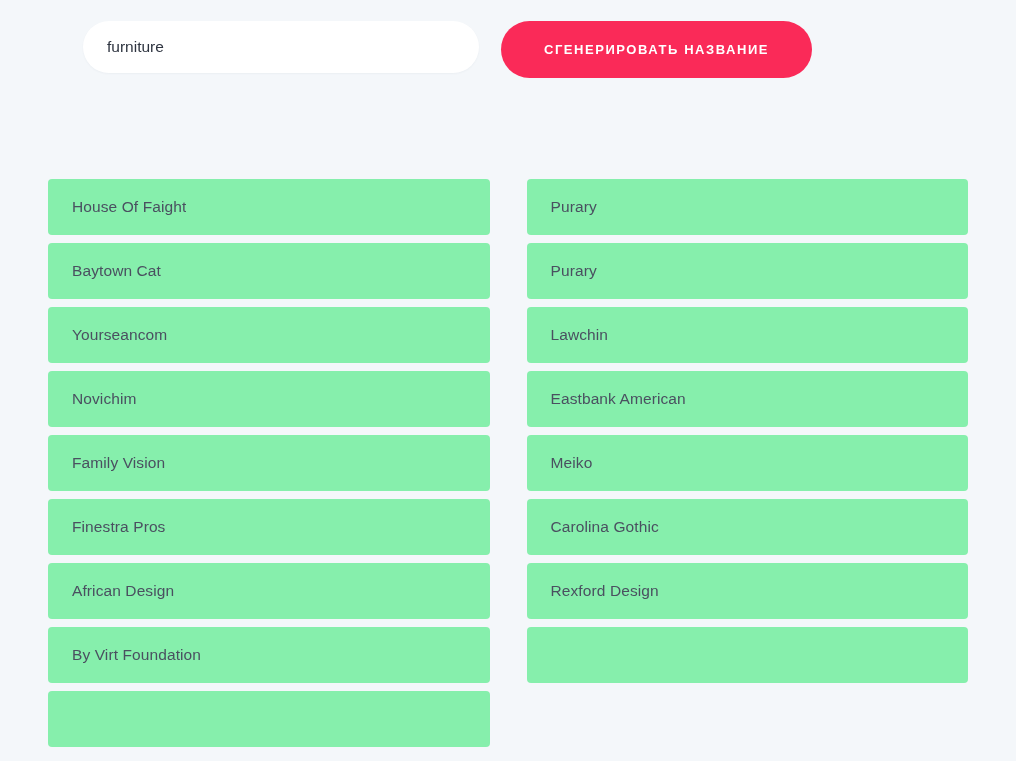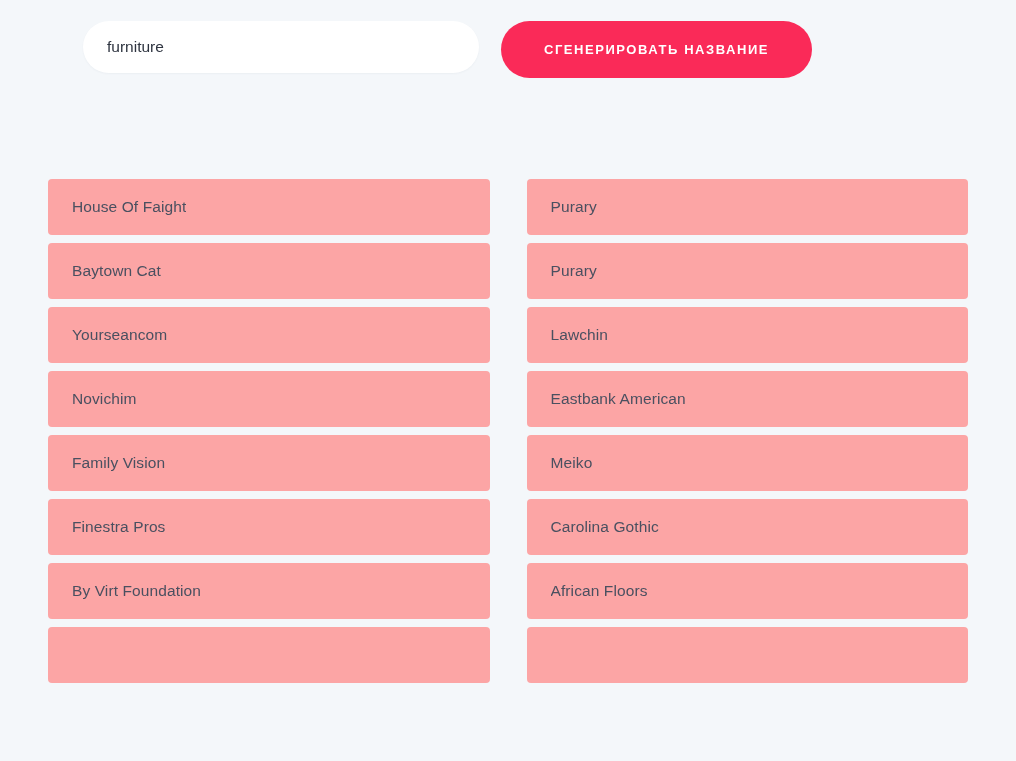--- a/index.html
+++ b/index.html
@@ -91,21 +91,21 @@
   .results-column {
     width: 441.5px;
     display: flex;
     flex-direction: column;
     gap: 8px;
   }
 
   .name-card {
     height: 56px;
     box-sizing: border-box;
-    background: #fca5a5;
+    background: #86efac;
     border-radius: 4px;
     display: flex;
     align-items: center;
     padding: 0 24px;
     cursor: pointer;
   }
 
   .name-card-label {
     font-family: "Liberation Sans", "DejaVu Sans", sans-serif;
     font-size: 15.5px;
@@ -140,20 +140,23 @@
         <div class="name-card">
           <span class="name-card-label">Novichim</span>
         </div>
         <div class="name-card">
           <span class="name-card-label">Family Vision</span>
         </div>
         <div class="name-card">
           <span class="name-card-label">Finestra Pros</span>
         </div>
         <div class="name-card">
+          <span class="name-card-label">African Design</span>
+        </div>
+        <div class="name-card">
           <span class="name-card-label">By Virt Foundation</span>
         </div>
         <div class="name-card">
           <span class="name-card-label"></span>
         </div>
       </div>
     <div class="results-column">
         <div class="name-card">
           <span class="name-card-label">Purary</span>
         </div>
@@ -166,21 +169,21 @@
         <div class="name-card">
           <span class="name-card-label">Eastbank American</span>
         </div>
         <div class="name-card">
           <span class="name-card-label">Meiko</span>
         </div>
         <div class="name-card">
           <span class="name-card-label">Carolina Gothic</span>
         </div>
         <div class="name-card">
-          <span class="name-card-label">African Floors</span>
+          <span class="name-card-label">Rexford Design</span>
         </div>
         <div class="name-card">
           <span class="name-card-label"></span>
         </div>
       </div>
   </div>
 
 </div>
 
 </body></html>

